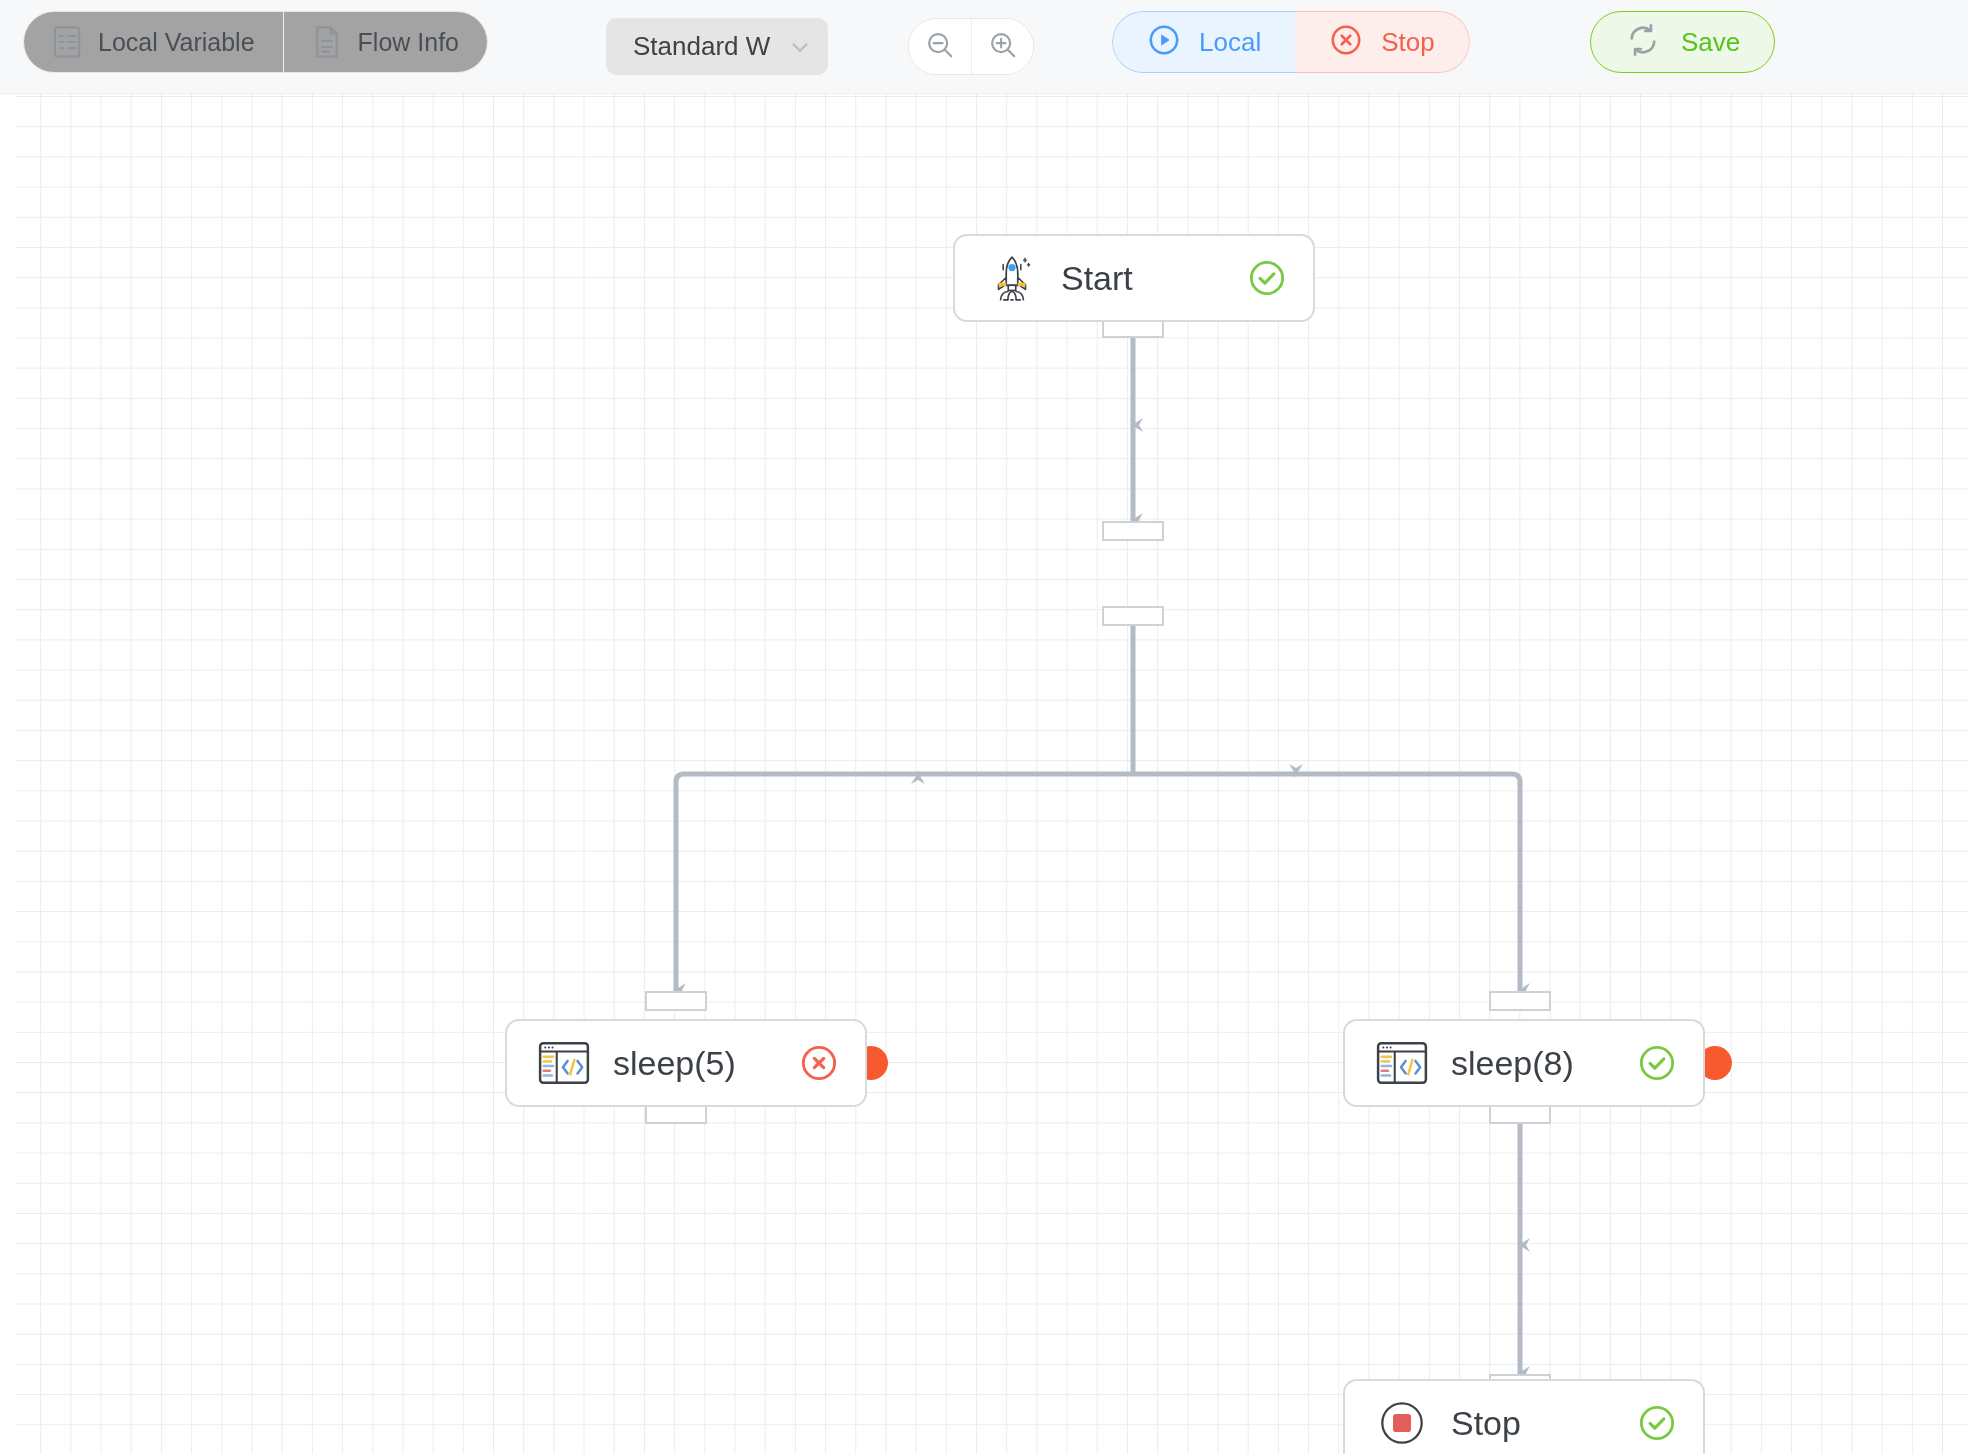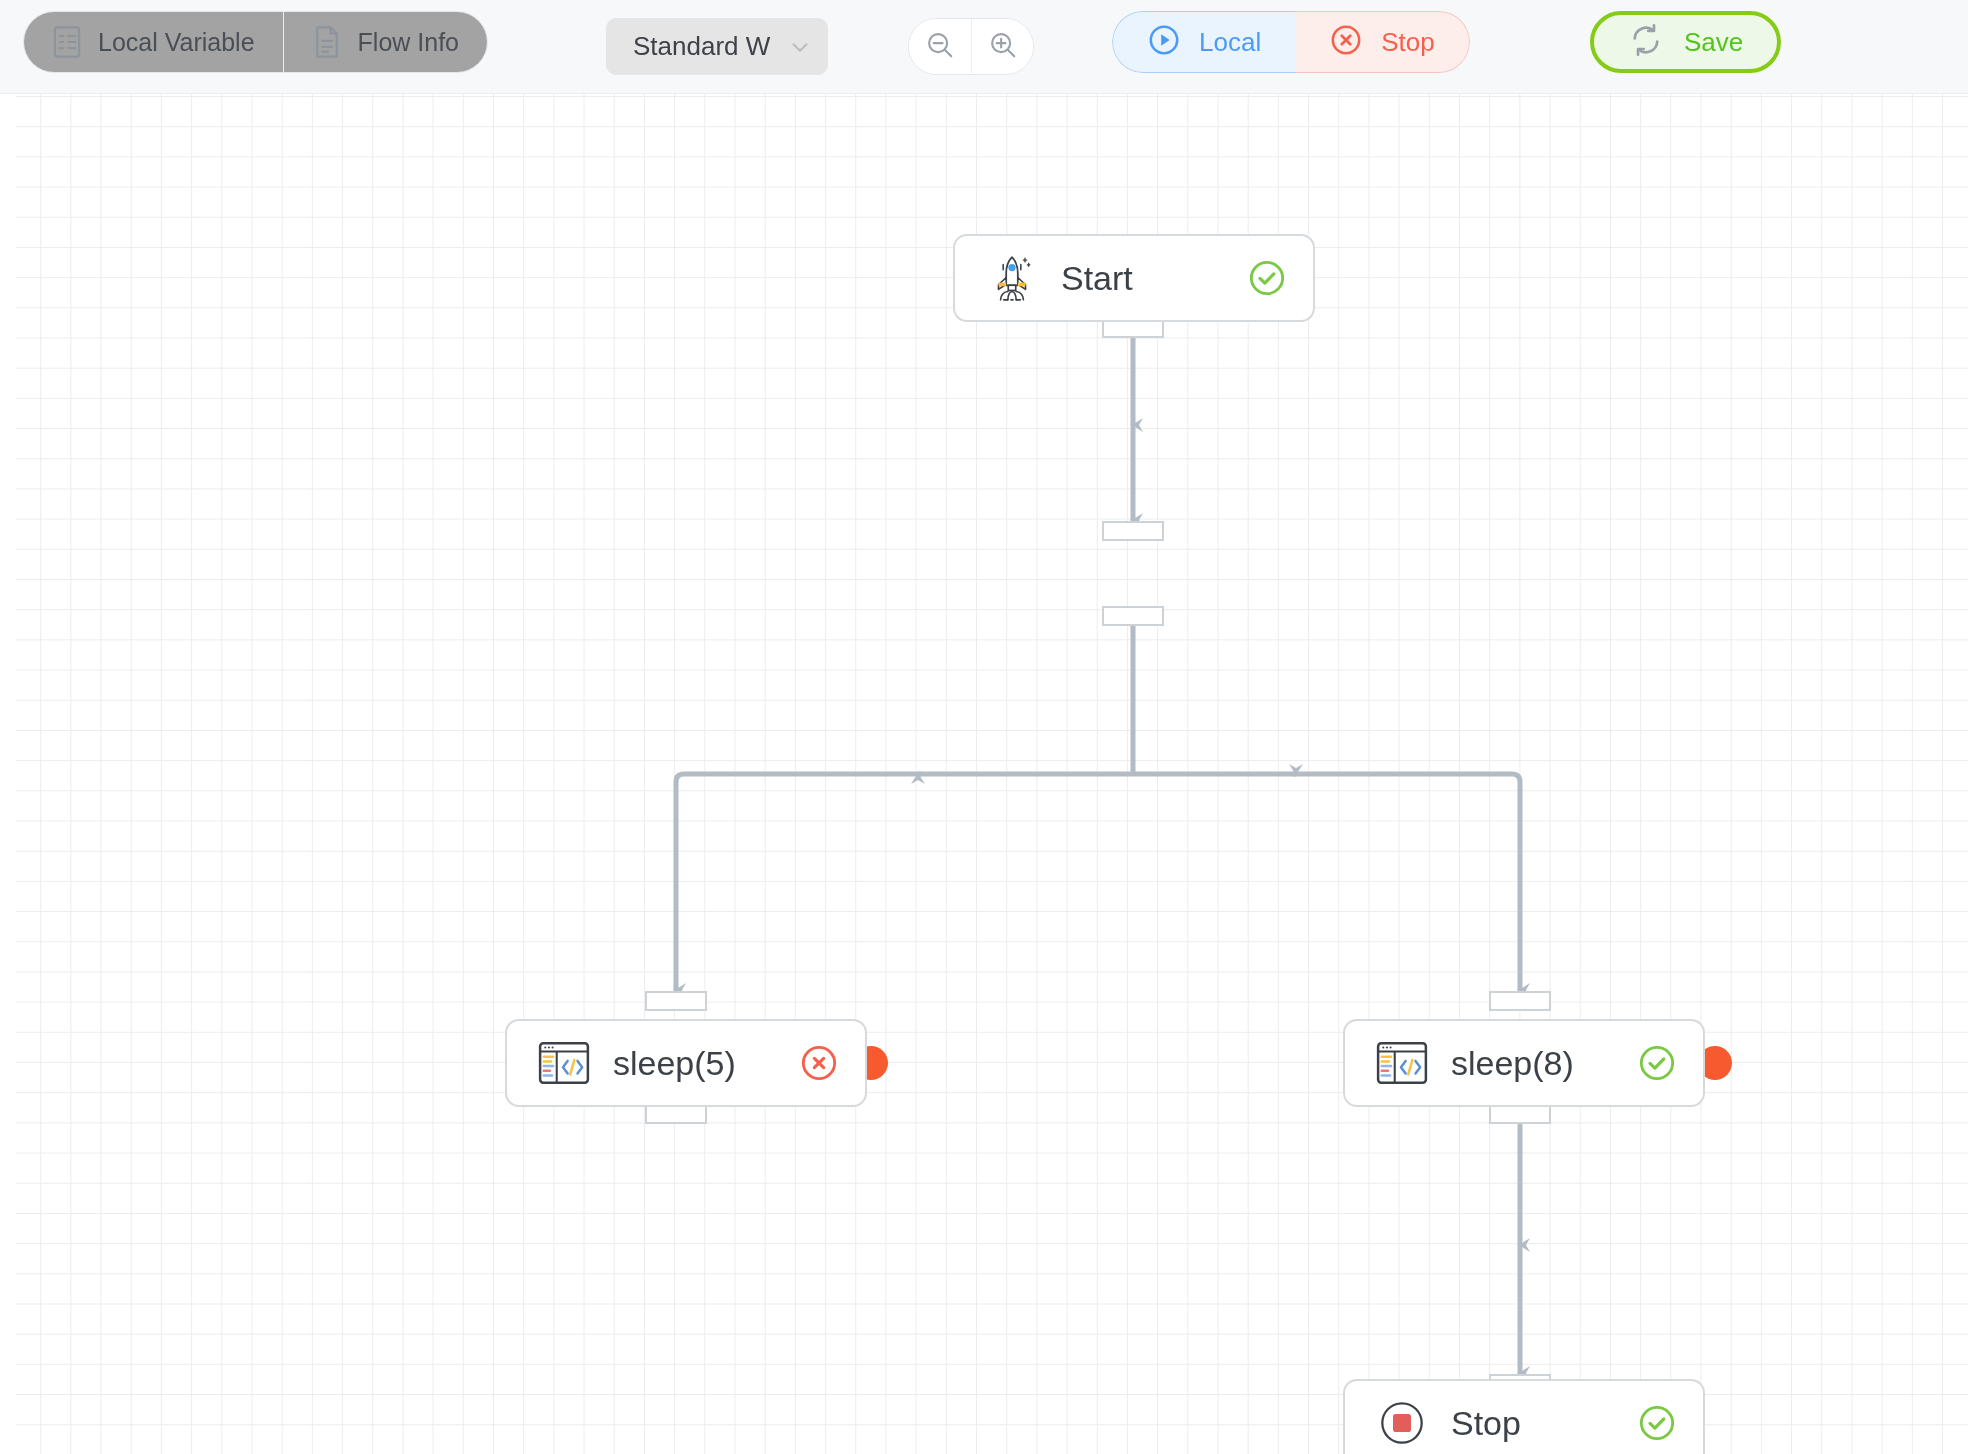--- a/index.html
+++ b/index.html
@@ -99,21 +99,21 @@
   .run-label { font-size: 26px; white-space: nowrap; }
   .run-debug .run-label { color: #4a9bf5; }
   .run-stop  .run-label { color: #f5604c; }
 
   
   #saveBtn {
     position: absolute; left: 1590px; top: 11px;
     display: flex; align-items: center; gap: 20px;
     padding: 0 34px; height: 62px;
     background: #eef8e8;
-    border: 4px solid #84cc16;
+    border: 1px solid #84cc16;
     border-radius: 34px;
     cursor: pointer;
   }
   #saveBtn .run-label { color: #53c41a; }
 
   
   .canvas {
     position: absolute; left: 16px; top: 94px;
     width: 1968px; height: 1360px;
     background-color: #ffffff;

